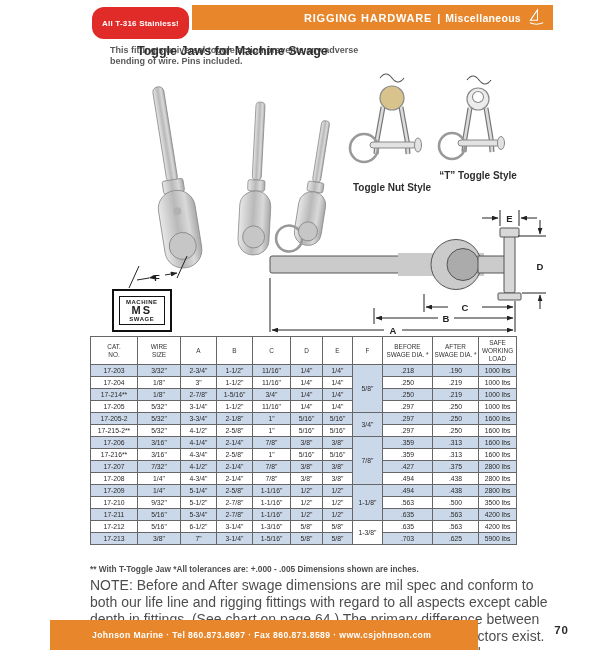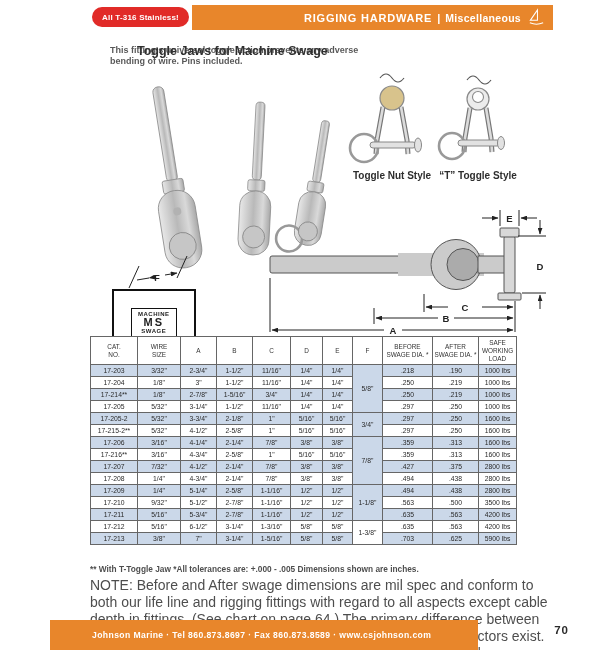--- a/index.html
+++ b/index.html
@@ -6,41 +6,41 @@
     --orange:#E8862B;
     --red:#E12B28;
     --stripe:#CBD8E9;
   }
   *{box-sizing:border-box;margin:0;padding:0;}
   html,body{background:#fff;}
   body{font-family:"Liberation Sans",sans-serif;color:#222;}
   .page{position:relative;width:601px;height:650px;background:#fff;overflow:hidden;}
 
   
-  .badge{position:absolute;left:92px;top:7px;width:97px;height:20px;background:var(--red);
+  .badge{position:absolute;left:92px;top:7px;width:97px;height:32px;background:var(--red);
          border-radius:12px;color:#fff;font-size:8px;font-weight:bold;
          display:flex;align-items:center;justify-content:center;letter-spacing:.2px;}
   .topbar{position:absolute;left:192px;top:5px;width:361px;height:25px;background:var(--orange);
           display:flex;align-items:center;justify-content:flex-end;padding-right:32px;color:#fff;}
   .topbar .t1{font-weight:bold;font-size:11px;letter-spacing:.8px;padding-left:12px;}
   .topbar .pipe{font-weight:bold;font-size:11px;margin:0 5px;}
   .topbar .t2{font-weight:bold;font-size:10.5px;letter-spacing:.3px;text-align:center;}
   .sail{position:absolute;right:7px;top:3px;width:19px;height:19px;}
 
   
   .title{position:absolute;left:110px;top:44px;font-size:12.5px;font-weight:bold;color:#2e2e2e;margin-left:27px;}
   .desc{position:absolute;left:110px;top:45px;width:250px;font-size:9px;line-height:1.25;color:#3c3c3c;font-weight:bold;opacity:.85;}
 
   
   .style-label{position:absolute;top:170px;transform:translateX(-50%);font-size:10px;font-weight:bold;color:#2e2e2e;white-space:nowrap;}
-  .style-label.nut{left:392px;}
+  .style-label.nut{left:392px;margin-top:12px;}
   .style-label.tst{left:478px;}
 
   
-  .stamp{position:absolute;left:112px;top:289px;border:2px solid #111;padding:17px;background:#fff;}
+  .stamp{position:absolute;left:112px;top:289px;border:2px solid #111;padding:5px;background:#fff;}
   .stamp .inner{border:1px solid #111;padding:2px 6px;text-align:center;}
   .stamp .s1,.stamp .s3{font-size:6px;font-weight:bold;letter-spacing:.5px;}
   .stamp .s2{font-size:11px;font-weight:bold;letter-spacing:2px;line-height:1;}
 
   
   .photos-svg{position:absolute;left:103px;top:84px;}
   .styles-svg{position:absolute;left:330px;top:66px;}
   .tech-svg{position:absolute;left:256px;top:206px;}
 
   

